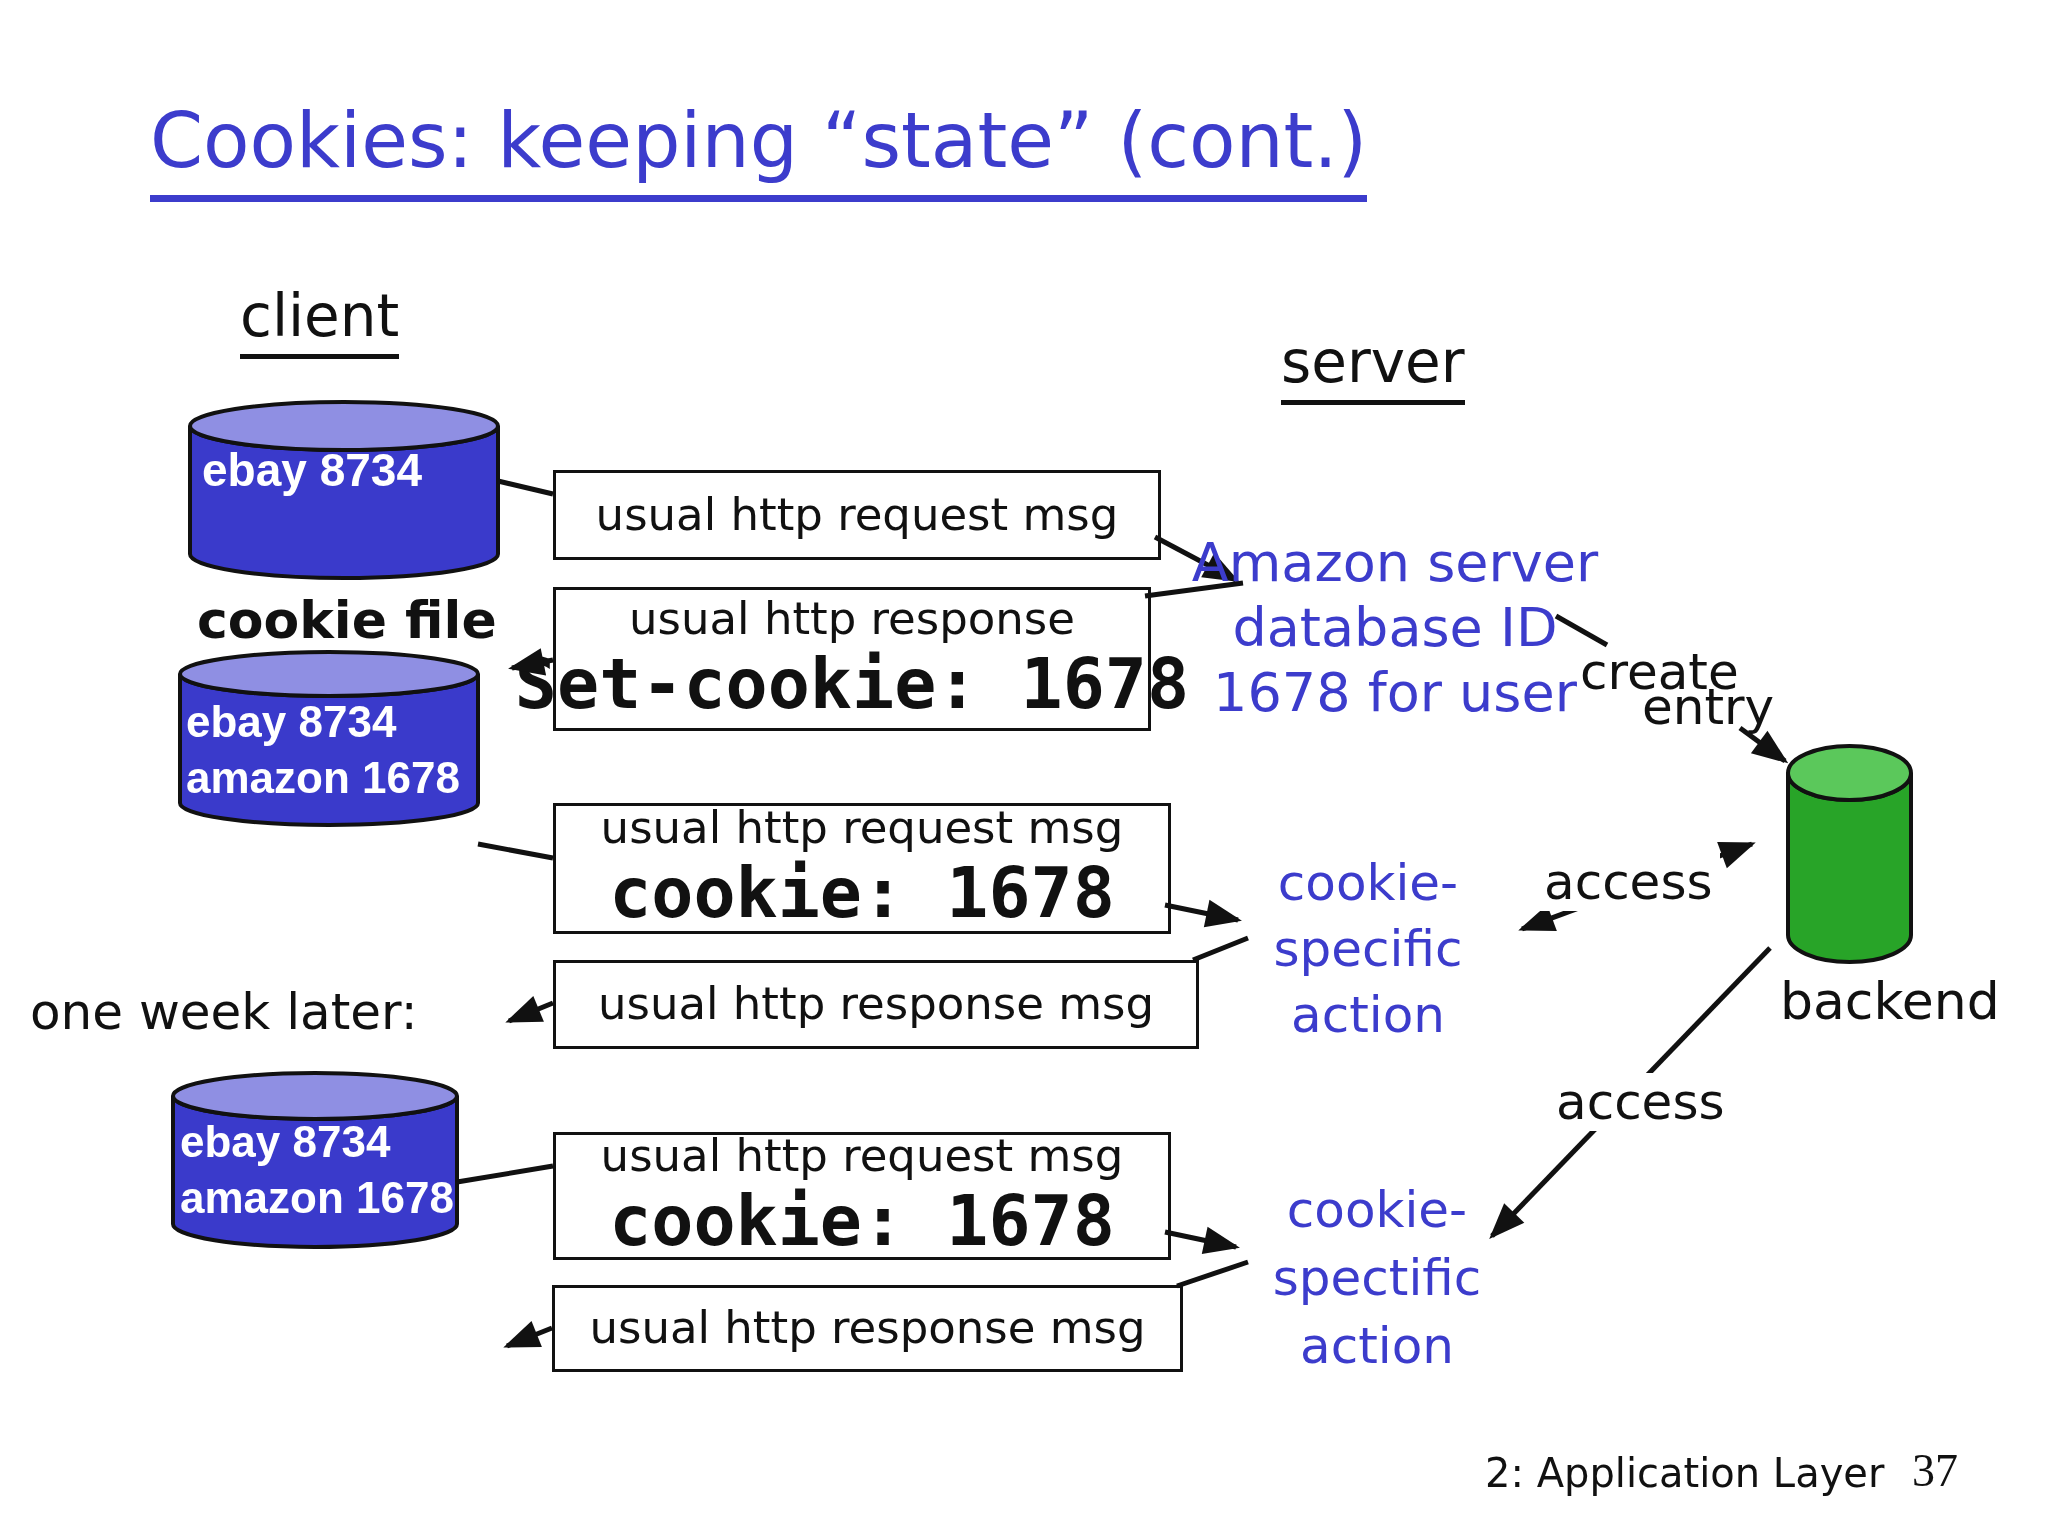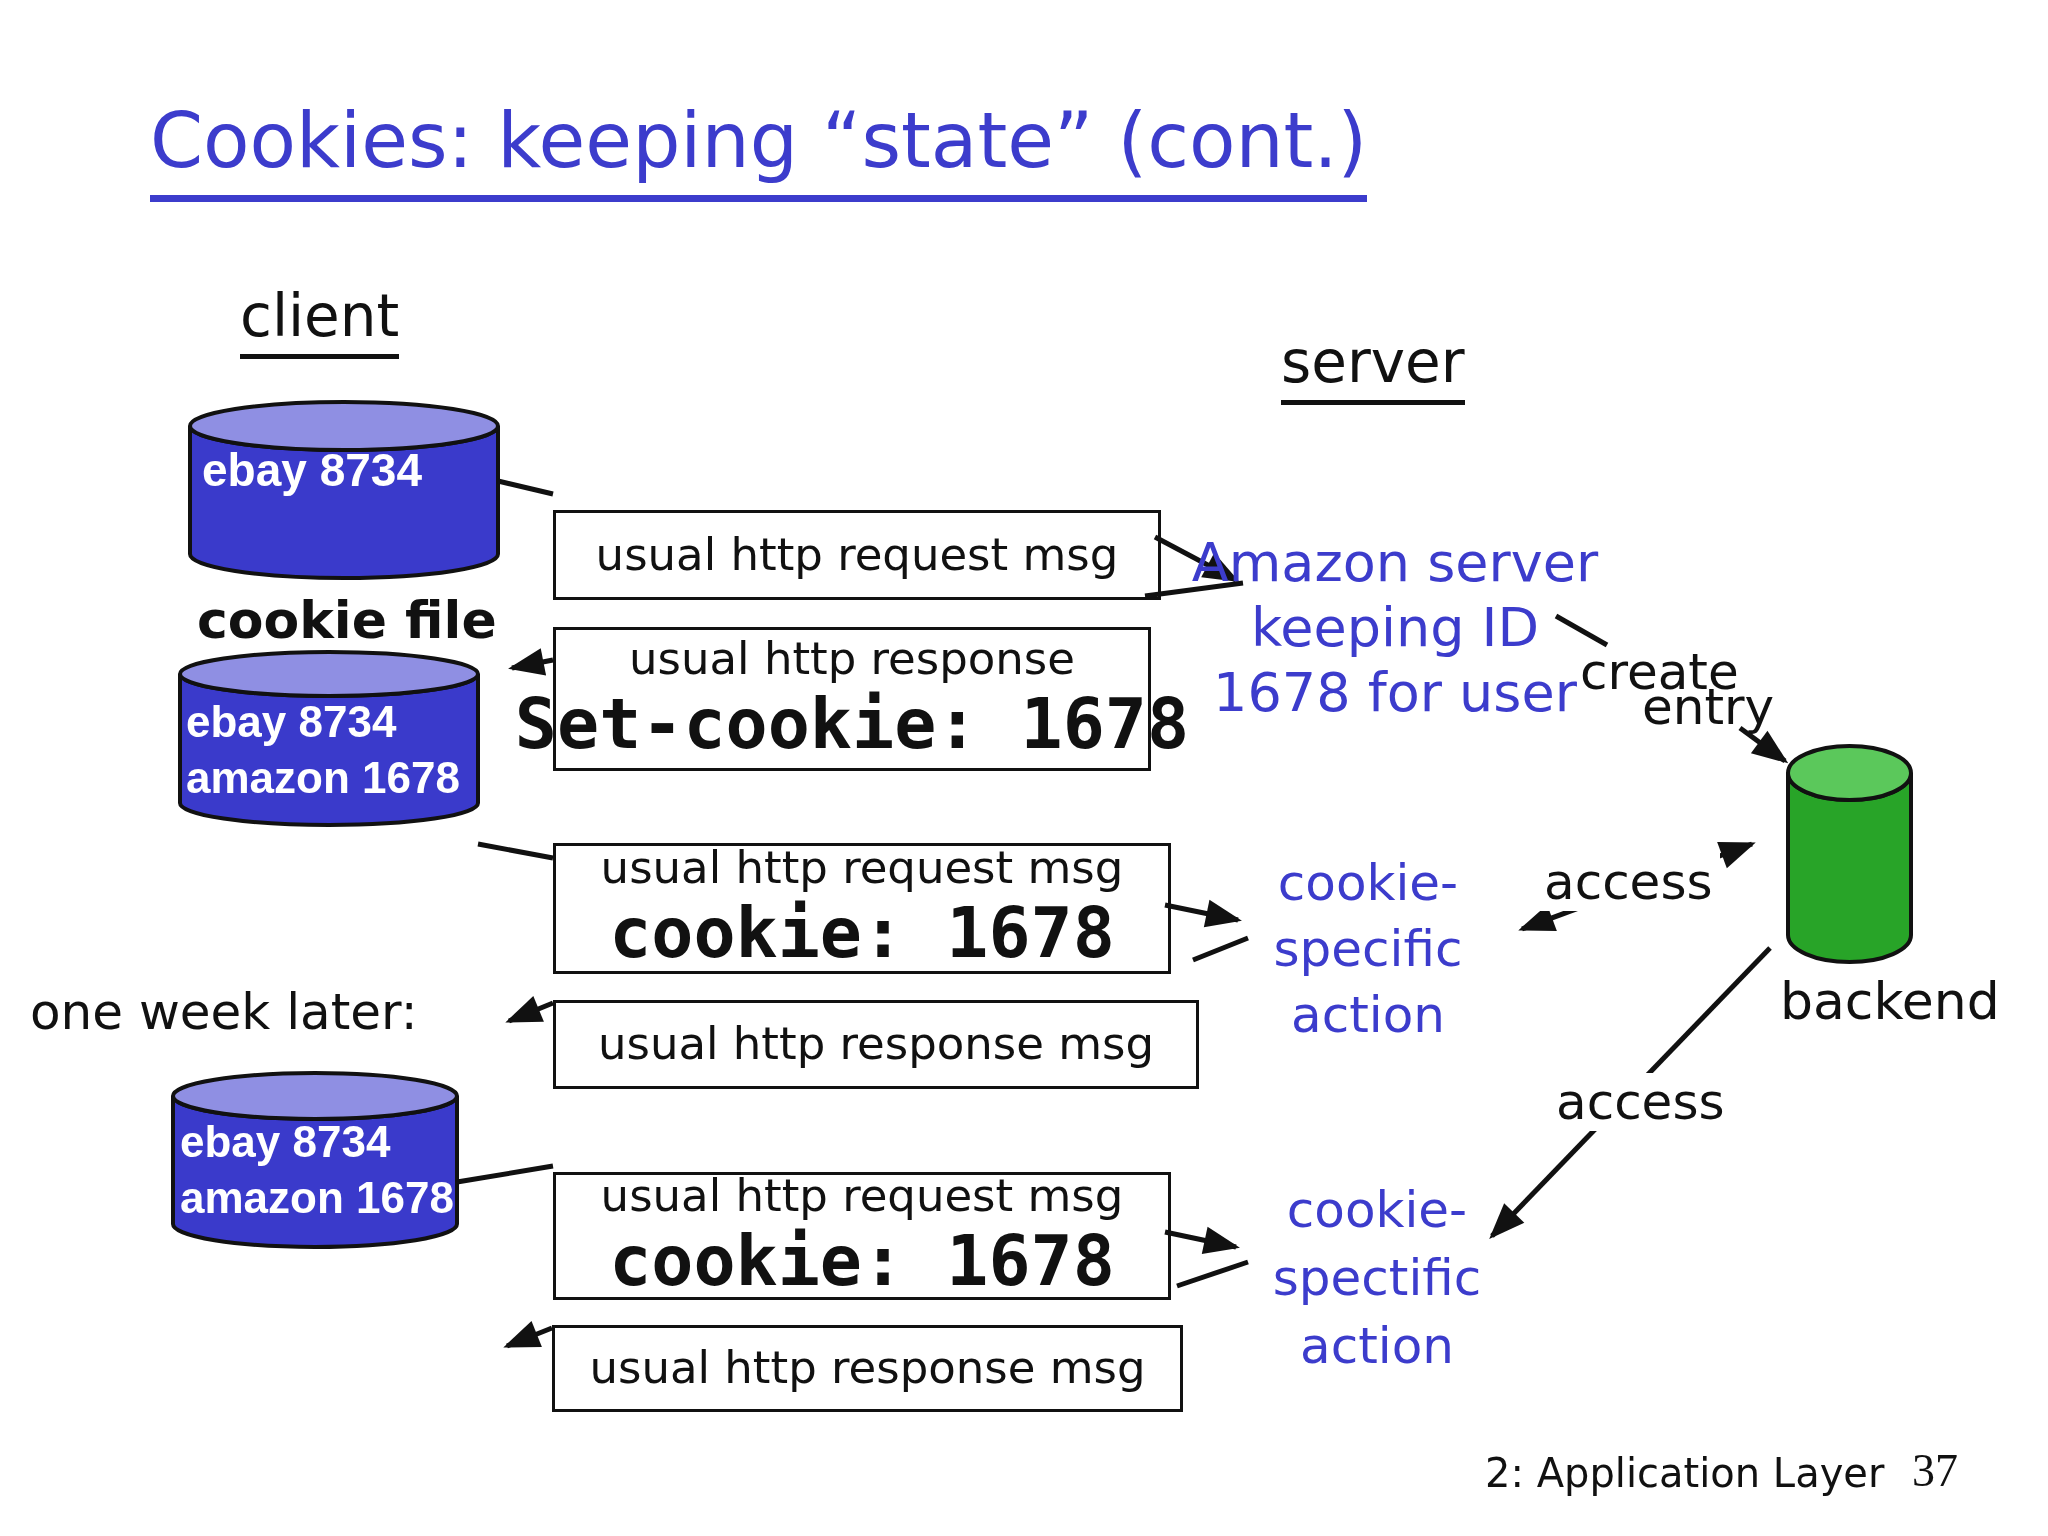--- a/index.html
+++ b/index.html
@@ -14,21 +14,21 @@
     border-bottom:7px solid var(--blue-text,#3c3ccc);
     padding-bottom:10px; white-space:nowrap; z-index:3;
   }
   .heading {
     font-size:58px; color:#111; border-bottom:5px solid #111;
     padding-bottom:4px; white-space:nowrap; z-index:3;
   }
   .msgbox {
     position:absolute; background:#fff; border:3px solid #111;
     display:flex; flex-direction:column; align-items:center; justify-content:center;
-    text-align:left; z-index:1;margin-top:40px;
+    text-align:left; z-index:1;
   }
   .msgbox .plain { font-size:45px; line-height:1.12; white-space:nowrap; }
   .msgbox .code  { font-family:"DejaVu Sans Mono", monospace; font-weight:bold;
                    font-size:70px; line-height:1.15; white-space:nowrap; }
   .cyl-label {
     position:absolute; color:#ffffff; z-index:3;
     font-family:"Liberation Sans", sans-serif; font-weight:bold;
     font-size:44px; line-height:56px; white-space:nowrap;
   }
   .cyl-label.single { font-size:46px; }
@@ -143,21 +143,21 @@
     <div>amazon 1678</div>
   </div>
 
   <div class="cyl-label" style="left:180px; top:1114px;">
     <div>ebay 8734</div>
     <div>amazon 1678</div>
   </div>
 
   <div class="note-blue" style="left:1185px; top:518px; width:420px;margin-top:12px;">
     <div>Amazon server</div>
-    <div>keeping ID</div>
+    <div>database ID</div>
     <div>1678 for user</div>
   </div>
 
   <div class="note-blue action" style="left:1243px; top:850px; width:250px;">
     <div>cookie-</div>
     <div>specific</div>
     <div>action</div>
   </div>
 
   <div class="note-blue action" style="left:1252px; top:1176px; width:250px; line-height:68px;">

